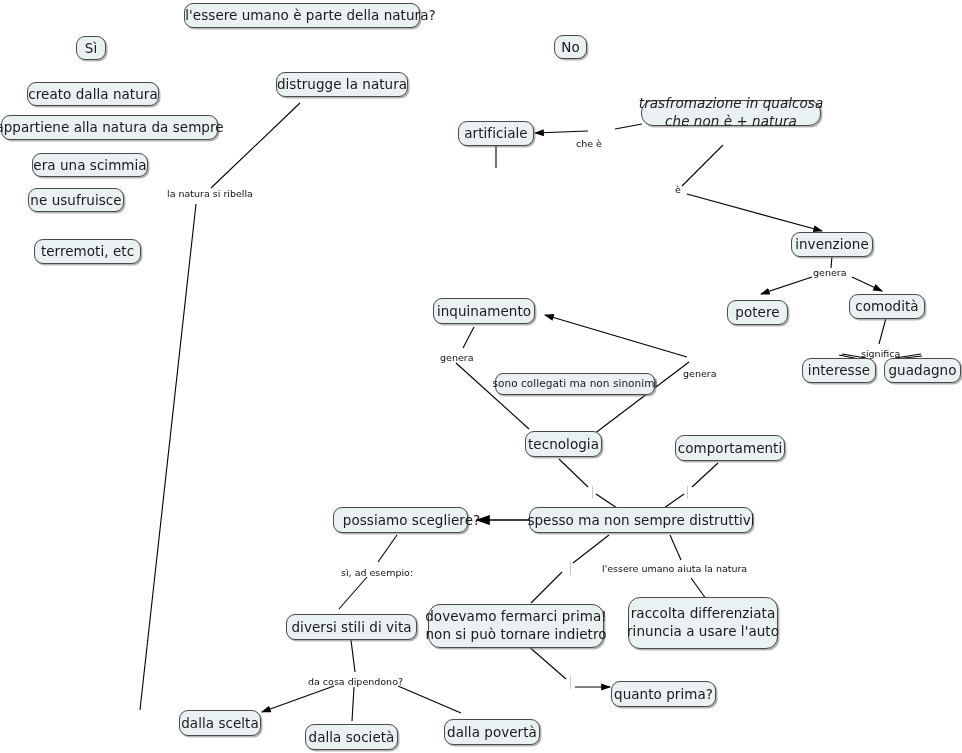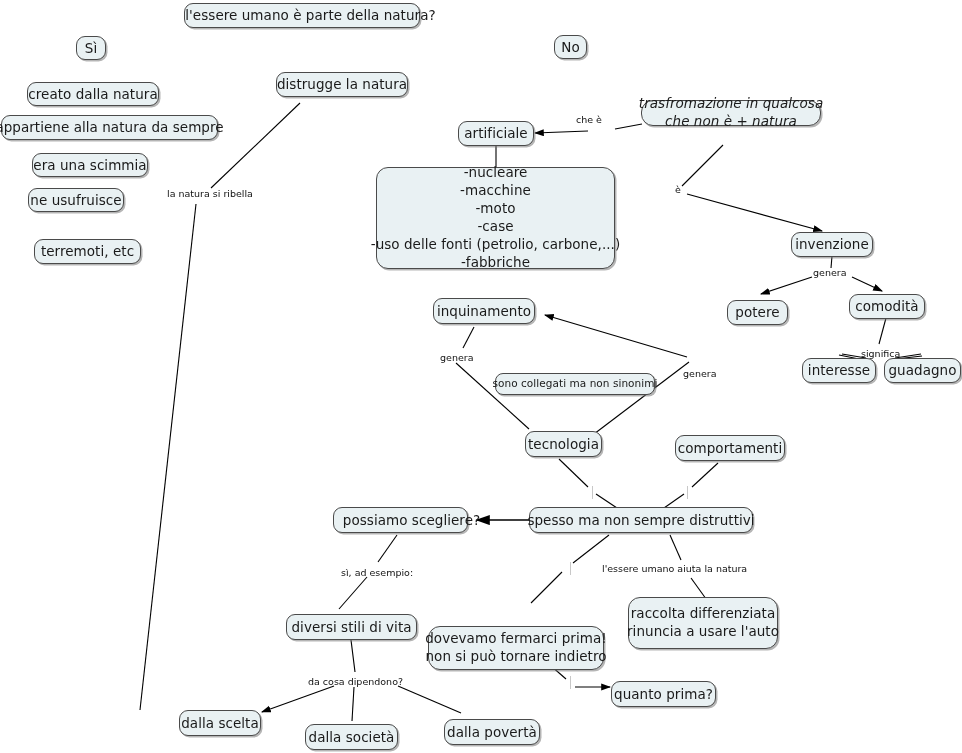--- a/index.html
+++ b/index.html
@@ -162,26 +162,20 @@
 
   <div class="node" style="left:276px; top:72px; width:132px; height:25px;">distrugge la natura</div>
 
   <div class="node" style="left:554px; top:35px; width:33px; height:24px;">No</div>
 
   <div class="node block" style="left:641px; top:100px; width:180px; height:26px;font-style:italic;">trasfromazione in qualcosa
 che non è + natura</div>
 
   <div class="node" style="left:458px; top:121px; width:76px; height:25px;">artificiale</div>
 
-  <div class="node block" style="left:376px; top:167px; width:239px; height:102px;">-nucleare
--macchine
--moto
--case
--uso delle fonti (petrolio, carbone,...)
--fabbriche</div>
 
   <div class="node" style="left:791px; top:232px; width:82px; height:25px;">invenzione</div>
 
   <div class="node" style="left:727px; top:300px; width:61px; height:25px;">potere</div>
 
   <div class="node" style="left:849px; top:294px; width:76px; height:25px;">comodità</div>
 
   <div class="node" style="left:802px; top:358px; width:74px; height:25px;">interesse</div>
 
   <div class="node" style="left:884px; top:358px; width:77px; height:25px;">guadagno</div>
@@ -193,37 +187,37 @@
   <div class="node" style="left:525px; top:431px; width:77px; height:26px;">tecnologia</div>
 
   <div class="node" style="left:675px; top:435px; width:110px; height:26px;">comportamenti</div>
 
   <div class="node" style="left:529px; top:507px; width:224px; height:26px;">spesso ma non sempre distruttivi</div>
 
   <div class="node" style="left:333px; top:507px; width:135px; height:26px;padding-left:29px;">possiamo scegliere?</div>
 
   <div class="node" style="left:286px; top:614px; width:131px; height:26px;">diversi stili di vita</div>
 
-  <div class="node block" style="left:428px; top:626px; width:176px; height:44px;">dovevamo fermarci prima!
+  <div class="node block" style="left:428px; top:604px; width:176px; height:44px;">dovevamo fermarci prima!
 non si può tornare indietro</div>
 
   <div class="node block" style="left:628px; top:597px; width:150px; height:52px;">raccolta differenziata
 rinuncia a usare l'auto</div>
 
   <div class="node" style="left:611px; top:681px; width:105px; height:26px;">quanto prima?</div>
 
   <div class="node" style="left:179px; top:710px; width:82px; height:26px;">dalla scelta</div>
 
   <div class="node" style="left:305px; top:724px; width:93px; height:26px;">dalla società</div>
 
   <div class="node" style="left:444px; top:719px; width:96px; height:26px;">dalla povertà</div>
 
   <div class="linklabel" style="left:167px; top:189px;">la natura si ribella</div>
 
-  <div class="linklabel" style="left:576px; top:115px;">che è</div>
+  <div class="linklabel" style="left:576px; top:139px;">che è</div>
 
   <div class="linklabel" style="left:675px; top:185px;">è</div>
 
   <div class="linklabel" style="left:813px; top:268px;">genera</div>
 
   <div class="linklabel" style="left:861px; top:349px;">significa</div>
 
   <div class="linklabel" style="left:440px; top:353px;">genera</div>
 
   <div class="linklabel" style="left:683px; top:369px;">genera</div>

